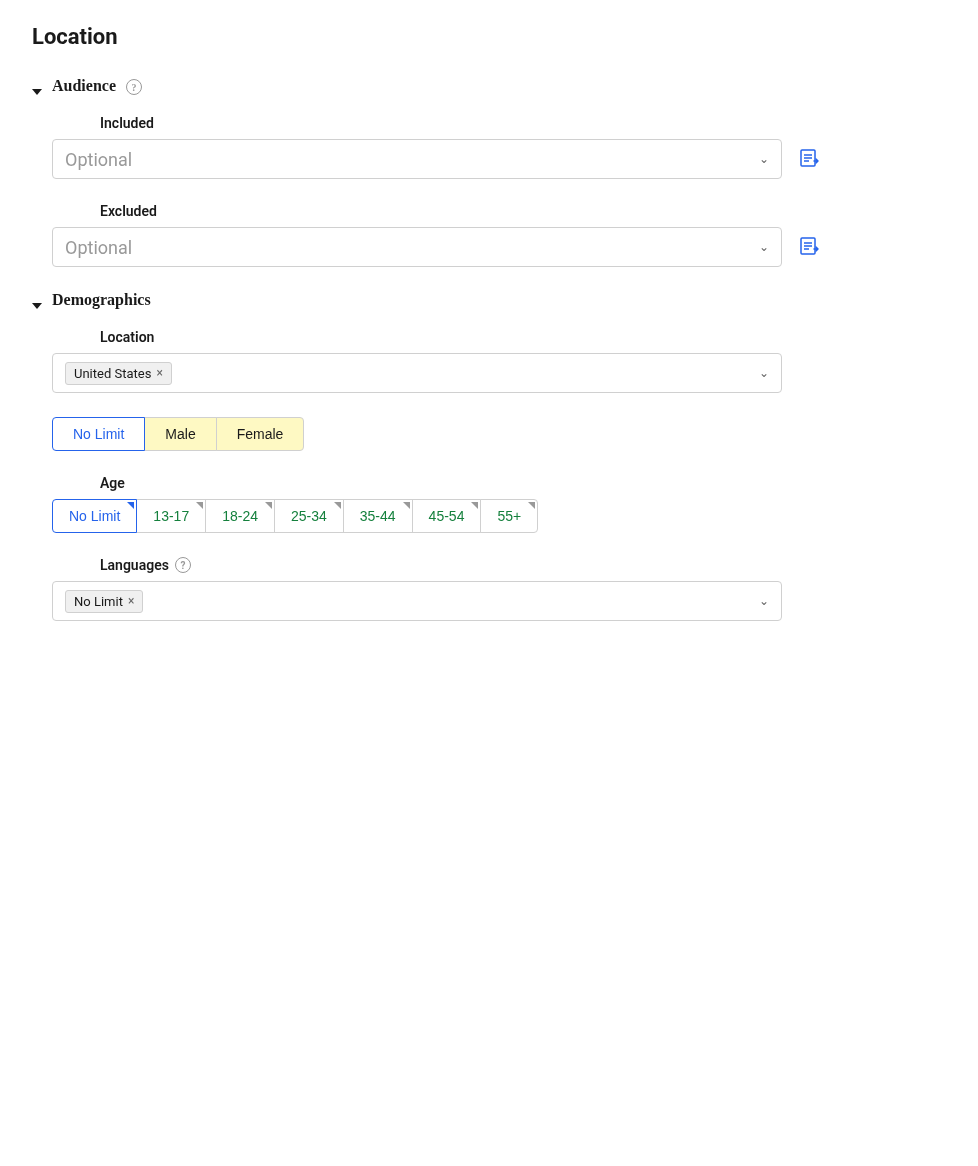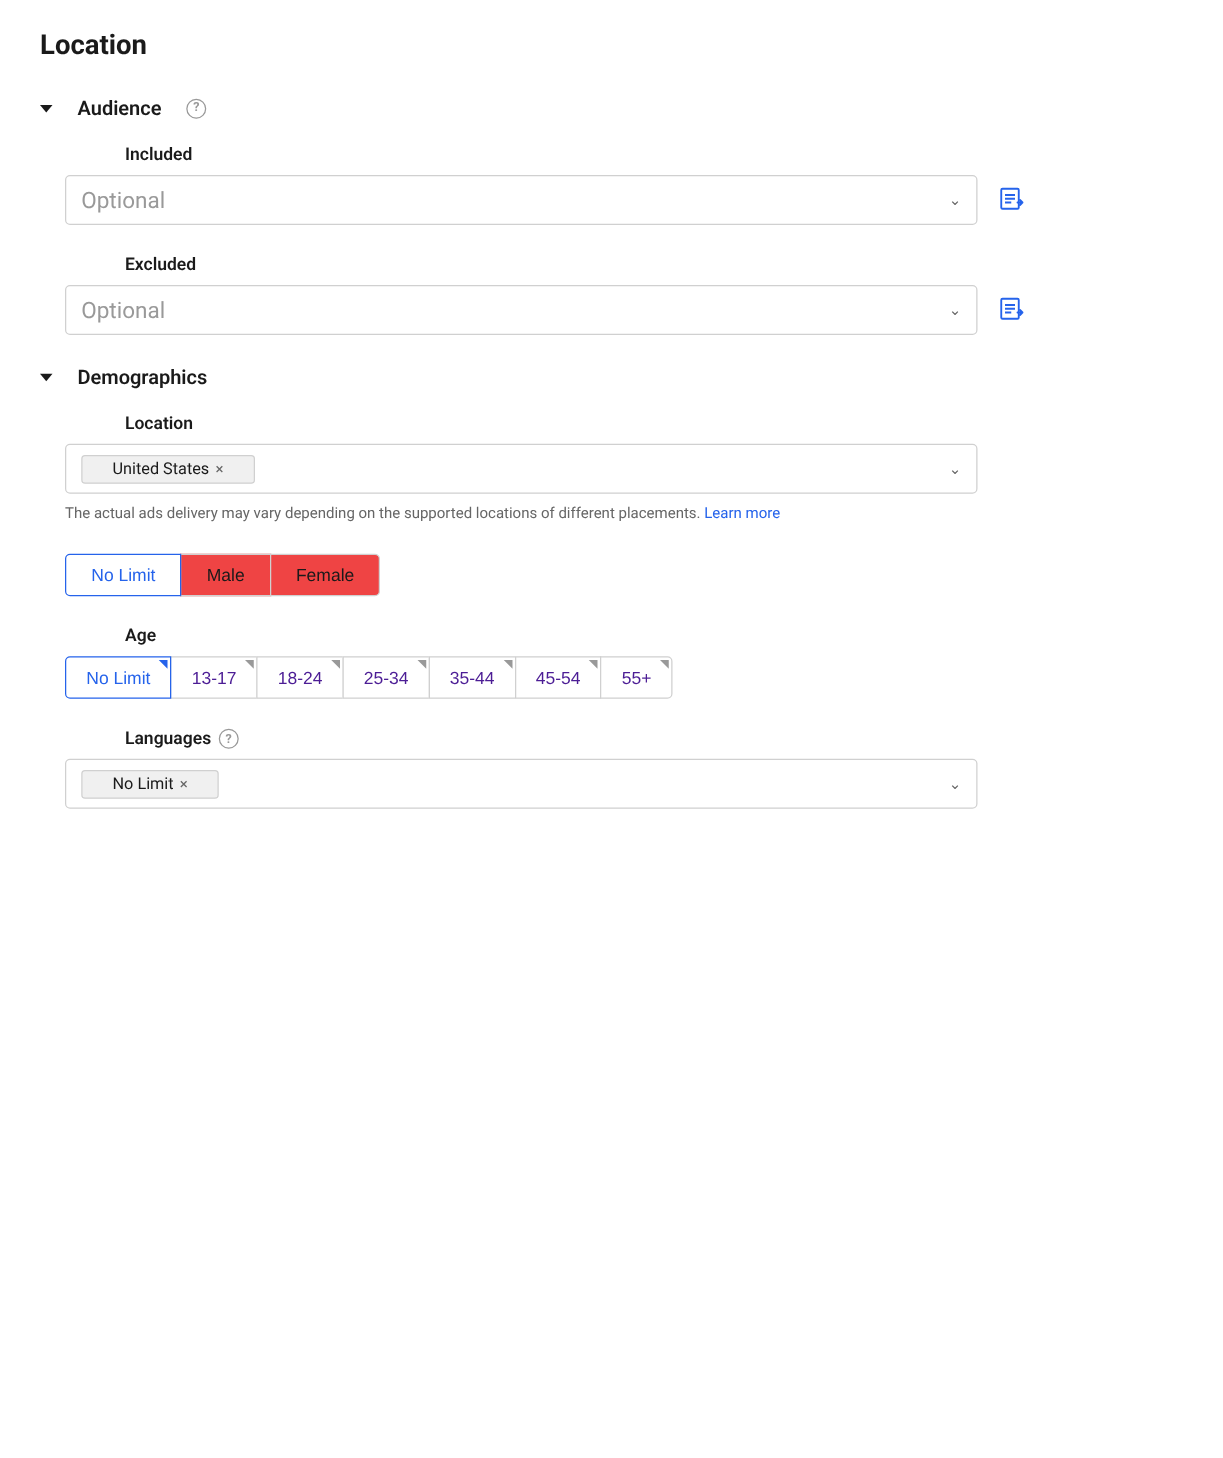--- a/index.html
+++ b/index.html
@@ -22,24 +22,25 @@
       color: #1a1a1a;
       margin-bottom: 28px;
     }
 
     .section {
       margin-bottom: 24px;
     }
 
     .section-header {
       display: flex;
-      align-items: center;
-      gap: 20px;
+      align-items: flex-end;
+      gap: 10px;
       cursor: pointer;
       margin-bottom: 20px;
+      font-family: Liberation Serif, serif;
     }
 
     .section-title {
       font-size: 16px;
       font-weight: 600;
       color: #1a1a1a;
     }
 
     .chevron-icon {
       width: 0;
@@ -126,21 +127,21 @@
       flex-wrap: wrap;
     }
 
     .tag {
       display: inline-flex;
       align-items: center;
       gap: 5px;
       background: #f0f0f0;
       border: 1px solid #d0d0d0;
       border-radius: 3px;
-      padding: 3px 24px;
+      padding: 3px 8px;
       font-size: 13px;
       color: #1a1a1a;
     }
 
     .tag-close {
       color: #666;
       cursor: pointer;
       font-size: 12px;
       line-height: 1;
     }
@@ -174,21 +175,21 @@
     }
 
     .button-group {
       display: flex;
       gap: 0;
     }
 
     .btn-option {
       padding: 8px 20px;
       border: 1px solid #d0d0d0;
-      background: #ef4444;
+      background: #fef9c3;
       cursor: pointer;
       font-size: 14px;
       color: #1a1a1a;
       margin-left: -1px;
     }
 
     .btn-option:first-child {
       border-radius: 4px 0 0 4px;
       margin-left: 0;
     }
@@ -211,21 +212,21 @@
       display: flex;
       gap: 0;
     }
 
     .age-btn {
       padding: 8px 16px;
       border: 1px solid #d0d0d0;
       background: #fff;
       cursor: pointer;
       font-size: 14px;
-      color: #4c1d95;
+      color: #15803d;
       margin-left: -1px;
       position: relative;
     }
 
     .age-btn:first-child {
       border-radius: 4px 0 0 4px;
       margin-left: 0;
     }
 
     .age-btn:last-child {
@@ -321,24 +322,20 @@
       <div class="field-label">Location</div>
       <div class="dropdown-with-tag">
         <div class="dropdown-tags">
           <span class="tag">
             <span>United States</span>
             <span class="tag-close">×</span>
           </span>
         </div>
         <span class="dropdown-chevron">⌄</span>
       </div>
-      <div class="help-text">
-        <span>The actual ads delivery may vary depending on the supported locations of different placements.</span>
-        <a class="learn-more" href="#">Learn more</a>
-      </div>
     </div>
 
     <div class="field-group">
       <div class="button-group">
         <button class="btn-option active">No Limit</button>
         <button class="btn-option">Male</button>
         <button class="btn-option">Female</button>
       </div>
     </div>
 

